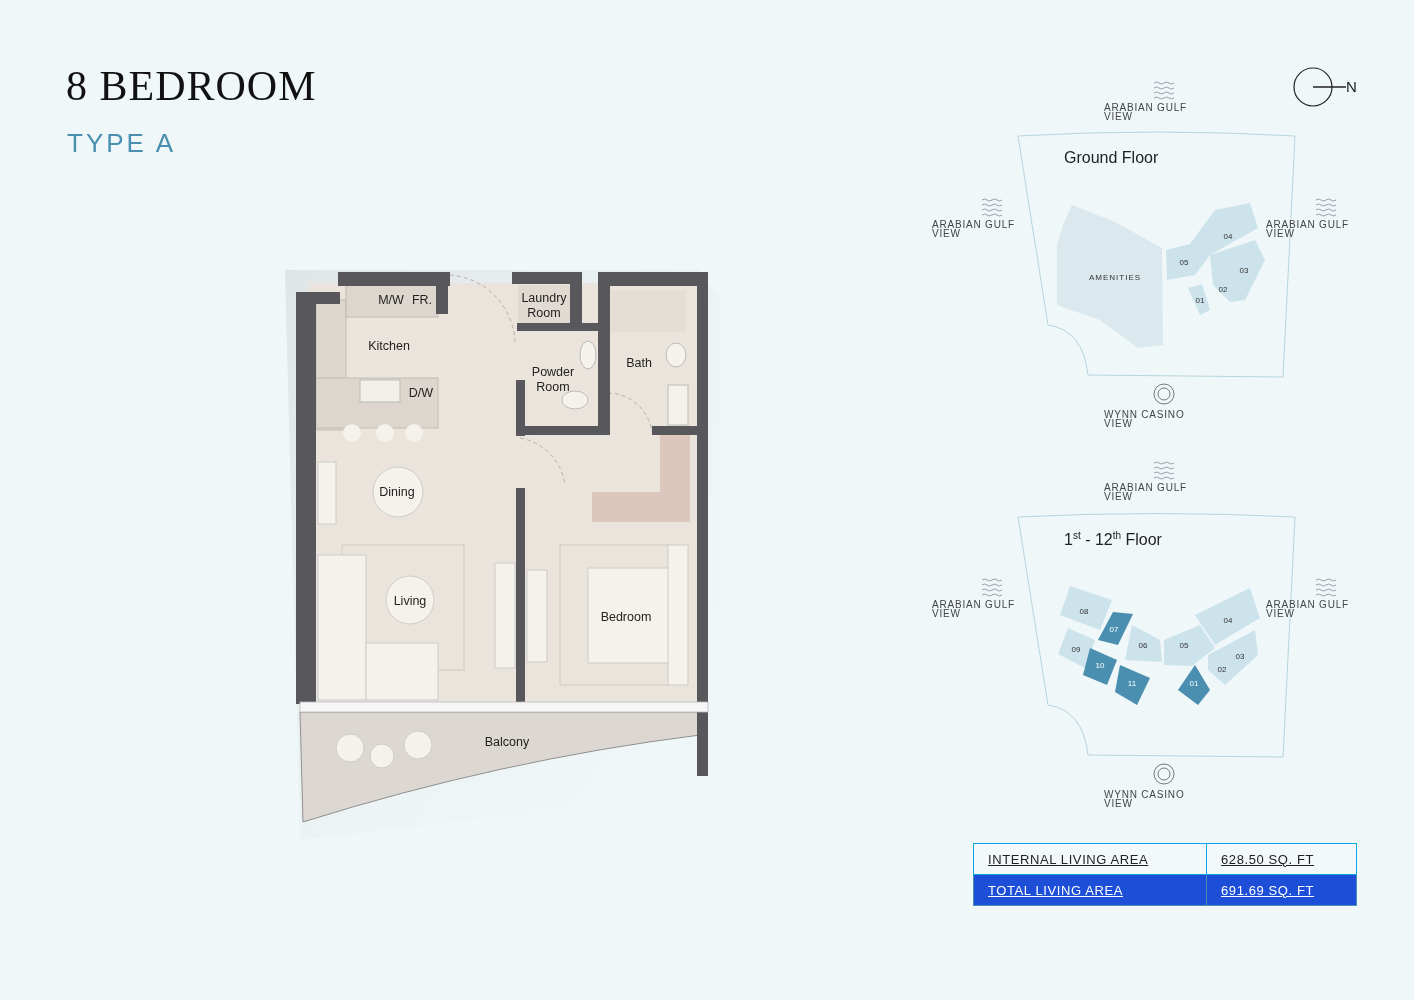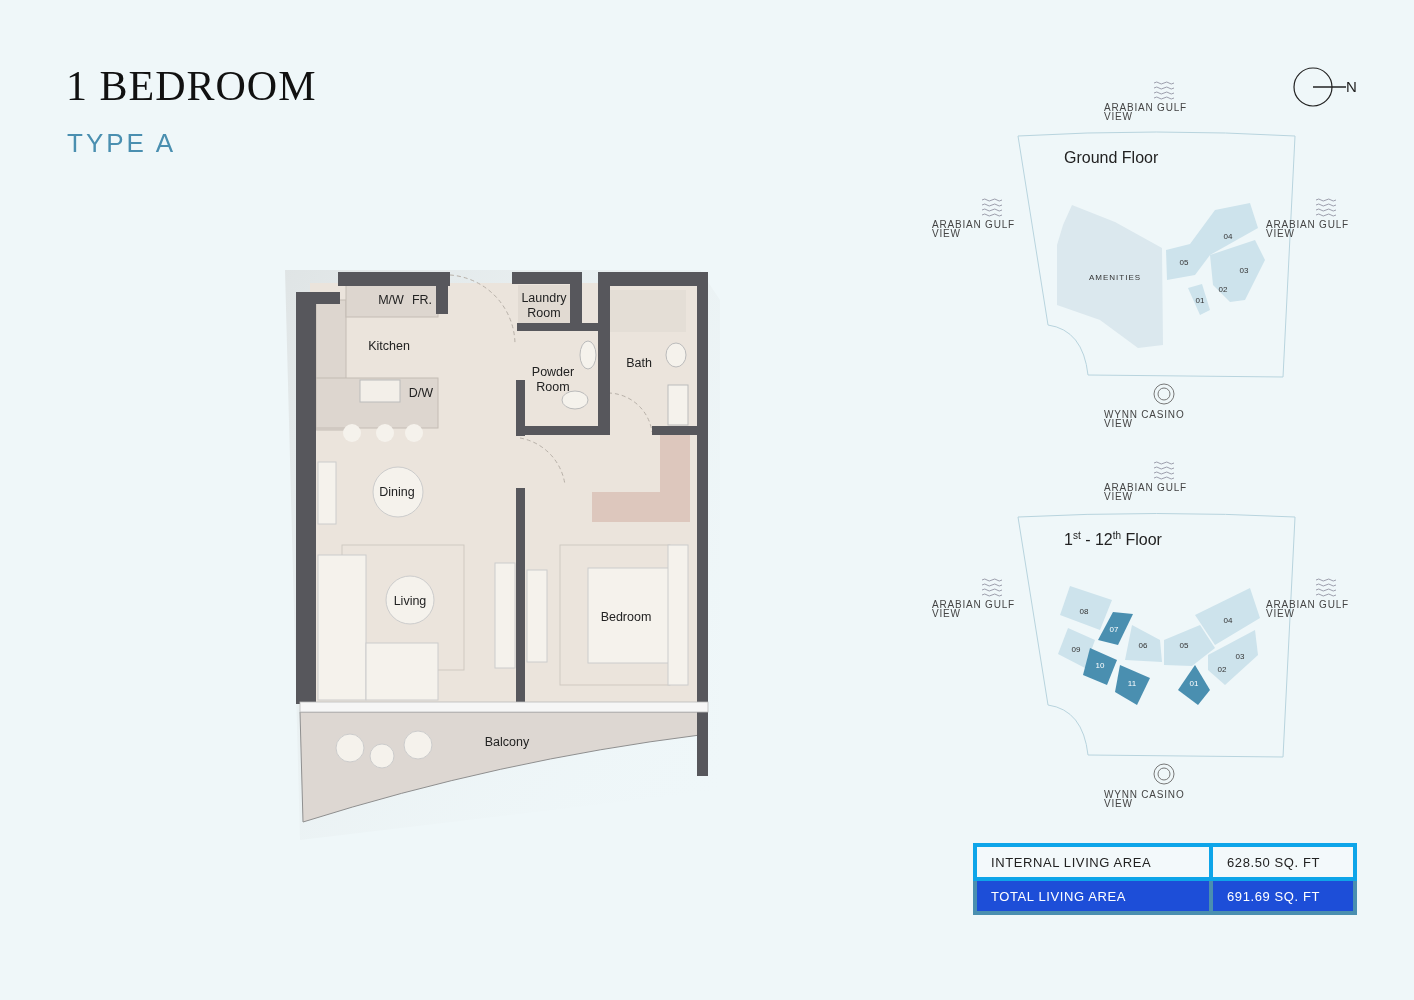--- a/index.html
+++ b/index.html
@@ -8,29 +8,29 @@
   .subtitle{position:absolute;left:67px;top:128px;font-size:26px;letter-spacing:3px;color:#4a8fb0;}
   .plan{position:absolute;left:0;top:0;width:1414px;height:1000px;}
   .lbl{font-family:"Liberation Sans",sans-serif;font-size:12.5px;fill:#222;text-anchor:middle;}
   .view-lbl{position:absolute;width:120px;text-align:left;font-size:10px;letter-spacing:0.8px;color:#444;line-height:9px;}
   .waves{display:block;margin:0 auto 3px;}
   .floor-title{position:absolute;width:200px;font-size:16px;color:#222;}
   .floor-title sup{font-size:10px;}
   .compass{position:absolute;left:1292px;top:67px;}
   .compass-n{position:absolute;left:1346px;top:78px;font-size:15px;color:#222;}
   table.area{position:absolute;left:973px;top:843px;width:384px;border-collapse:collapse;font-size:13px;letter-spacing:0.6px;}
-  table.area td{border:4px solid #0ea5e9;height:30px;padding:0 0 0 14px;color:#222;background:#f3f9fb;}
+  table.area td{border:1px solid #0ea5e9;height:30px;padding:0 0 0 14px;color:#222;background:#f3f9fb;text-decoration:underline;}
   table.area td.c1{width:218px;}
   table.area tr.total td{background:#1d4ed8;color:#fff;border-color:#4a8fb0;}
   table.area tr.total td.c2{border-left:1px solid #9cc3d6;}
 </style>
 </head>
 <body>
 
-<div class="title">1 BEDROOM</div>
+<div class="title">8 BEDROOM</div>
 <div class="subtitle">TYPE A</div>
 
 <svg class="plan" viewBox="0 0 1414 1000">
   <defs>
     <linearGradient id="sh" x1="0" y1="0" x2="1" y2="1">
       <stop offset="0" stop-color="#d5d8d8" stop-opacity="0.6"></stop>
         <stop offset="1" stop-color="#eff7f9" stop-opacity="0"></stop>
     </linearGradient>
   </defs>
 

